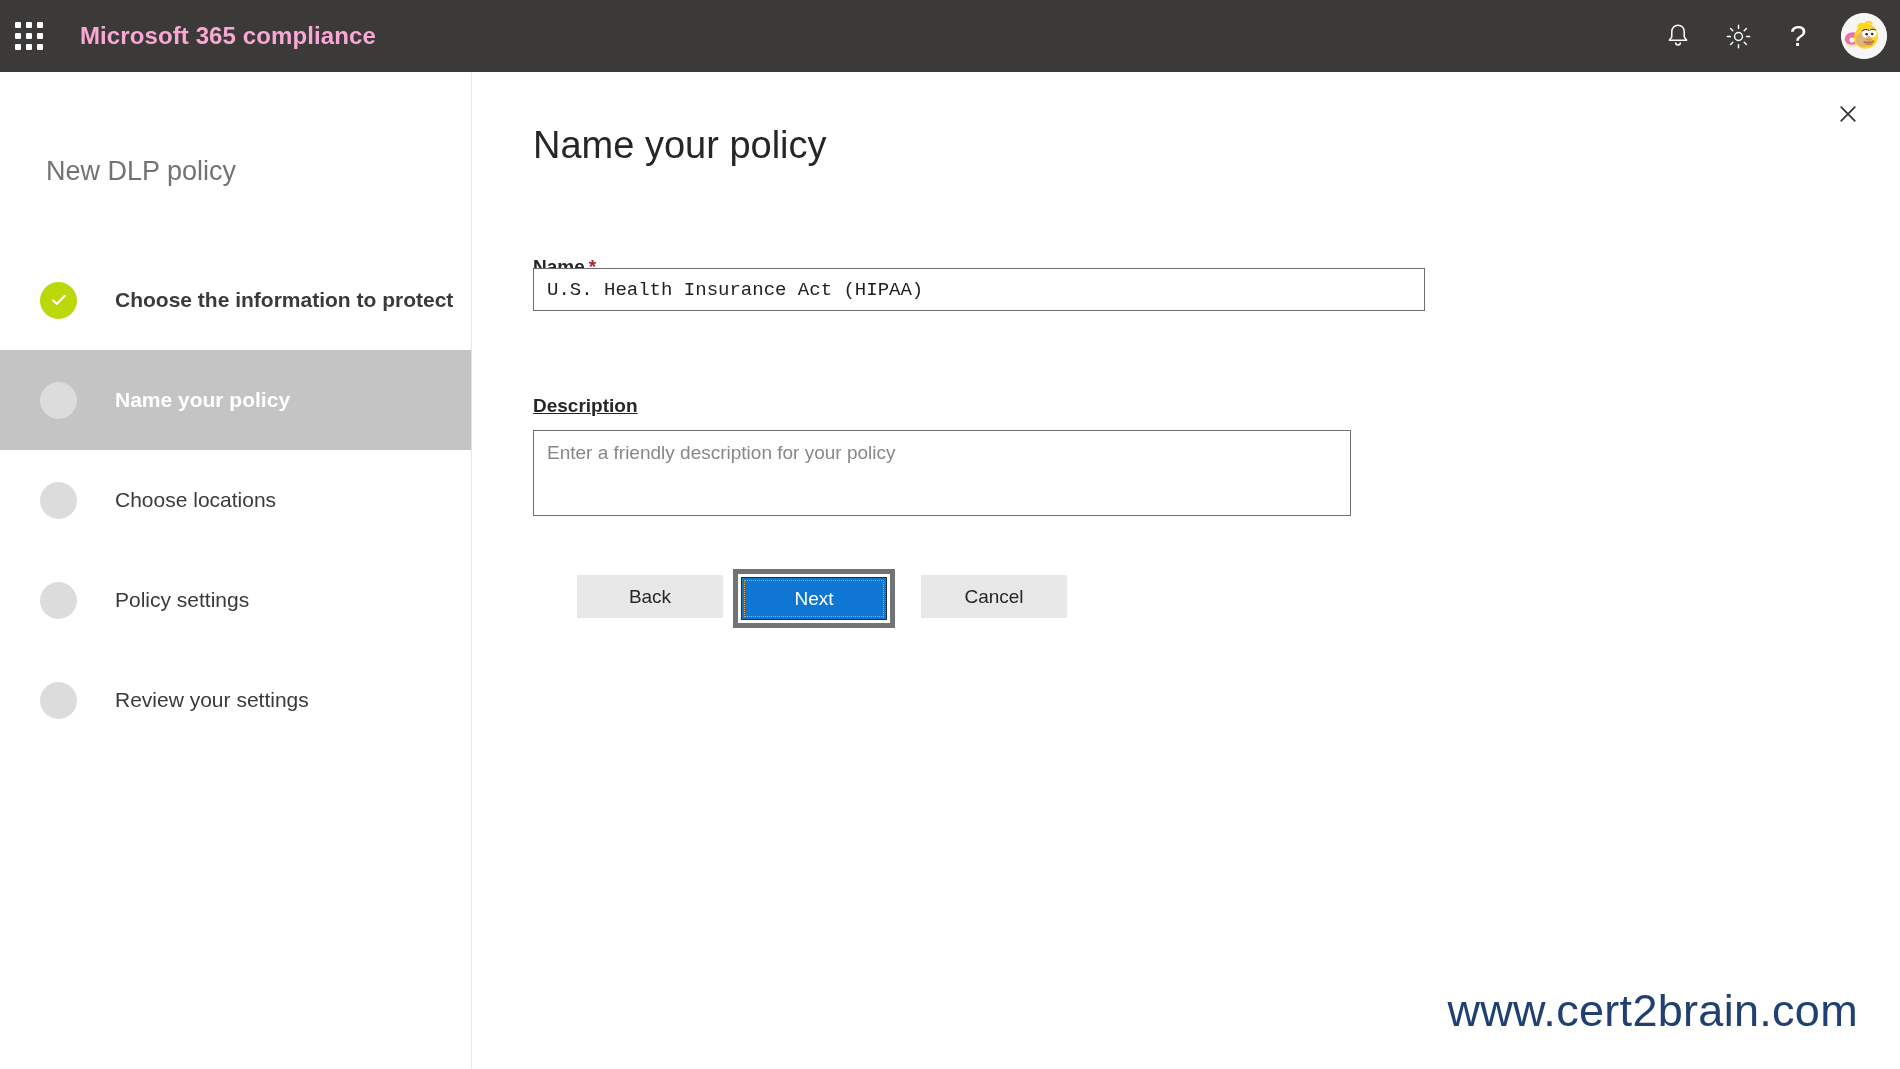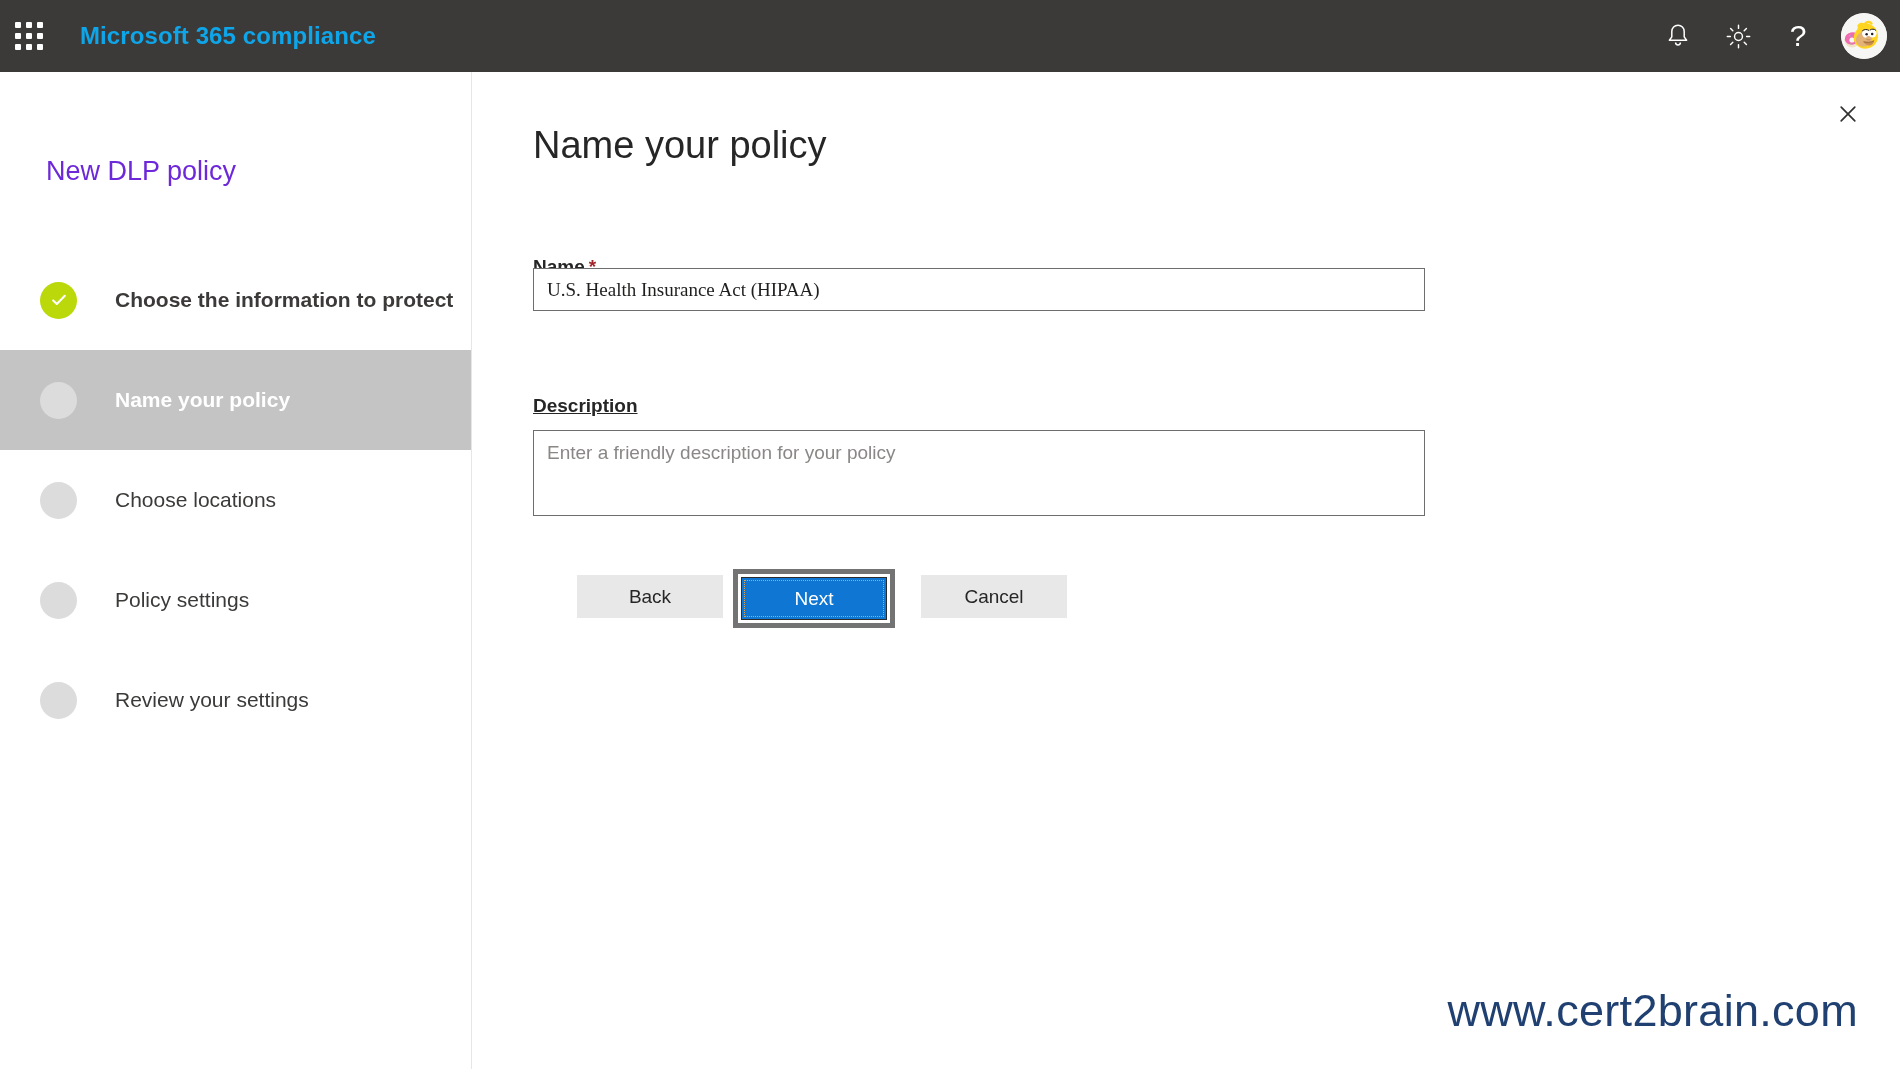--- a/index.html
+++ b/index.html
@@ -24,21 +24,21 @@
     cursor: pointer;
   }
   .waffle-grid {
     display: grid;
     grid-template-columns: repeat(3, 6px);
     grid-template-rows: repeat(3, 6px);
     gap: 5px;
   }
   .waffle-dot { width: 6px; height: 6px; background: #ffffff; border-radius: 1px; }
   .suite-title {
-    color: #0ea5e9;
+    color: #f9a8d4;
     font-size: 24px;
     font-weight: 600;
     margin-left: 22px;
     letter-spacing: .1px;
     white-space: nowrap;
   }
   .suite-right {
     margin-left: auto;
     display: flex; align-items: center; height: 72px;
   }
@@ -66,21 +66,21 @@
     position: absolute;
     top: 72px; left: 0;
     width: 472px; height: 997px;
     background: #ffffff;
     border-right: 1px solid #e6e6e6;
   }
   .rail-title {
     position: absolute;
     left: 46px; top: 84px;
     font-size: 27px;
-    color: #6d28d9;
+    color: #737373;
     font-weight: 400;
     white-space: nowrap;
   }
   .steps { position: absolute; top: 178px; left: 0; width: 471px; }
   .step {
     height: 100px;
     display: flex; align-items: center;
     padding-left: 40px;
     cursor: pointer;
     position: relative;
@@ -141,30 +141,30 @@
 
   .lbl-name { top: 176px; margin-top: 8px; }
   .lbl-desc { top: 323px; text-decoration: underline; }
 
   .text-input {
     position: absolute;
     left: 60px; top: 196px;
     width: 892px; height: 43px;
     border: 1px solid #6e6e6e;
     background: #ffffff;
-    font-family: Liberation Serif, serif;
+    font-family: Liberation Mono, monospace;
     font-size: 19px;
     color: #201f1e;
     padding: 0 13px;
     outline: none;
   }
   .text-area {
     position: absolute;
     left: 60px; top: 358px;
-    width: 892px; height: 86px;
+    width: 818px; height: 86px;
     border: 1px solid #6e6e6e;
     background: #ffffff;
     font-family: "Liberation Sans", sans-serif;
     font-size: 19px;
     color: #201f1e;
     padding: 11px 13px;
     resize: none;
     outline: none;
   }
   .text-area::placeholder { color: #8a8886; }

